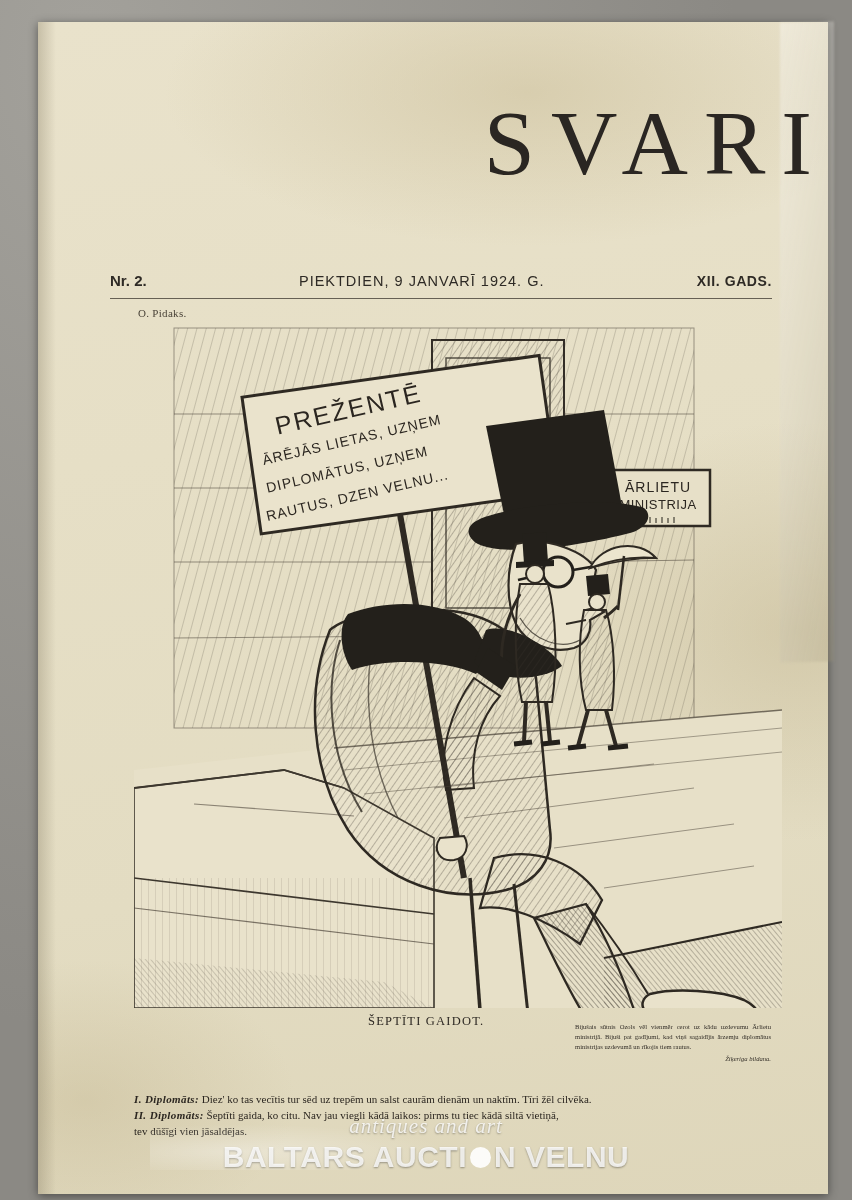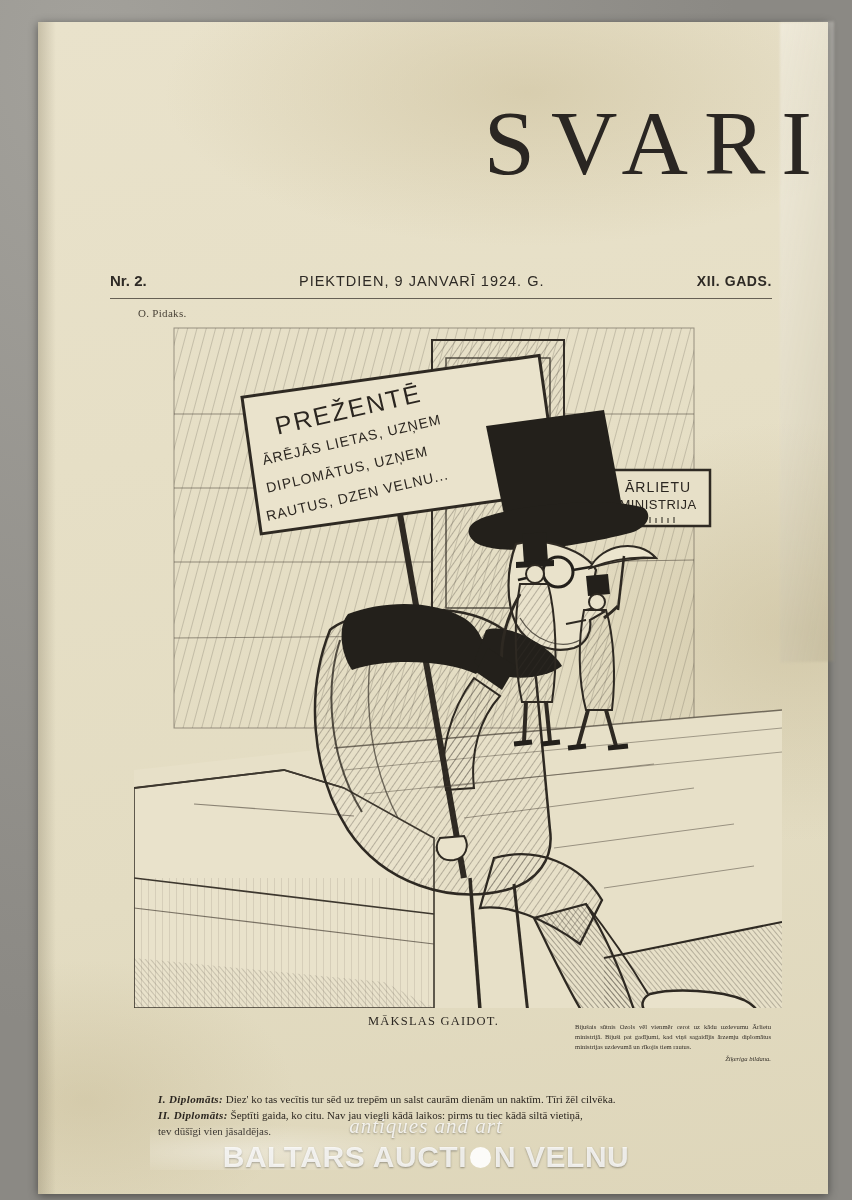--- a/index.html
+++ b/index.html
@@ -121,21 +121,21 @@
     position: absolute; left: 537px; top: 1000px; width: 196px;
     font-family: "Liberation Serif", serif;
     font-size: 6.6px; line-height: 1.5; color: #332e28; text-align: justify;
   }
   #side-note .sig { display: block; text-align: right; font-style: italic; margin-top: 2px; }
 
   
   #dialogue {
     position: absolute; left: 96px; top: 1070px; width: 648px;
     font-family: "Liberation Serif", serif;
-    font-size: 11px; line-height: 1.35; color: #2b2620; margin-left: 24px;
+    font-size: 11px; line-height: 1.35; color: #2b2620;
   }
   #dialogue p { margin: 0 0 1px 0; }
   #dialogue .who { font-style: italic; font-weight: bold; letter-spacing: .4px; }
   #dialogue .l3 { display: block; text-align: left; }
 
   
   #watermark {
     position: absolute; left: 0; right: 0; bottom: 26px;
     text-align: center;
     color: rgba(255,255,255,.82);
@@ -362,21 +362,21 @@
 
         <g stroke="#4b4339" stroke-width="1" opacity=".5">
           <path d="M300 470 L520 446" fill="none"></path>
           <path d="M330 500 L560 470" fill="none"></path>
           <path d="M420 530 L600 506" fill="none"></path>
           <path d="M470 570 L620 548" fill="none"></path>
         </g>
       </svg>
     </div>
 
-    <div id="cartoon-caption">MĀKSLAS GAIDOT.</div>
+    <div id="cartoon-caption">ŠEPTĪTI GAIDOT.</div>
 
     <div id="side-note">
       <span>Bijušais sūtnis Ozols vēl vienmēr cerot uz kādu uzdevumu Ārlietu ministrijā. Bijuši pat gadījumi, kad viņš sagaidījis ārzemju diplomātus ministrijas uzdevumā un rīkojis tiem rautus.</span>
       <span class="sig">Žiķeriga bildana.</span>
     </div>
 
     <div id="dialogue">
       <p>
         <span class="who">I. Diplomāts:</span>
         <span>Diez' ko tas vecītis tur sēd uz trepēm un salst caurām dienām un naktīm. Tīri žēl cilvēka.</span>

